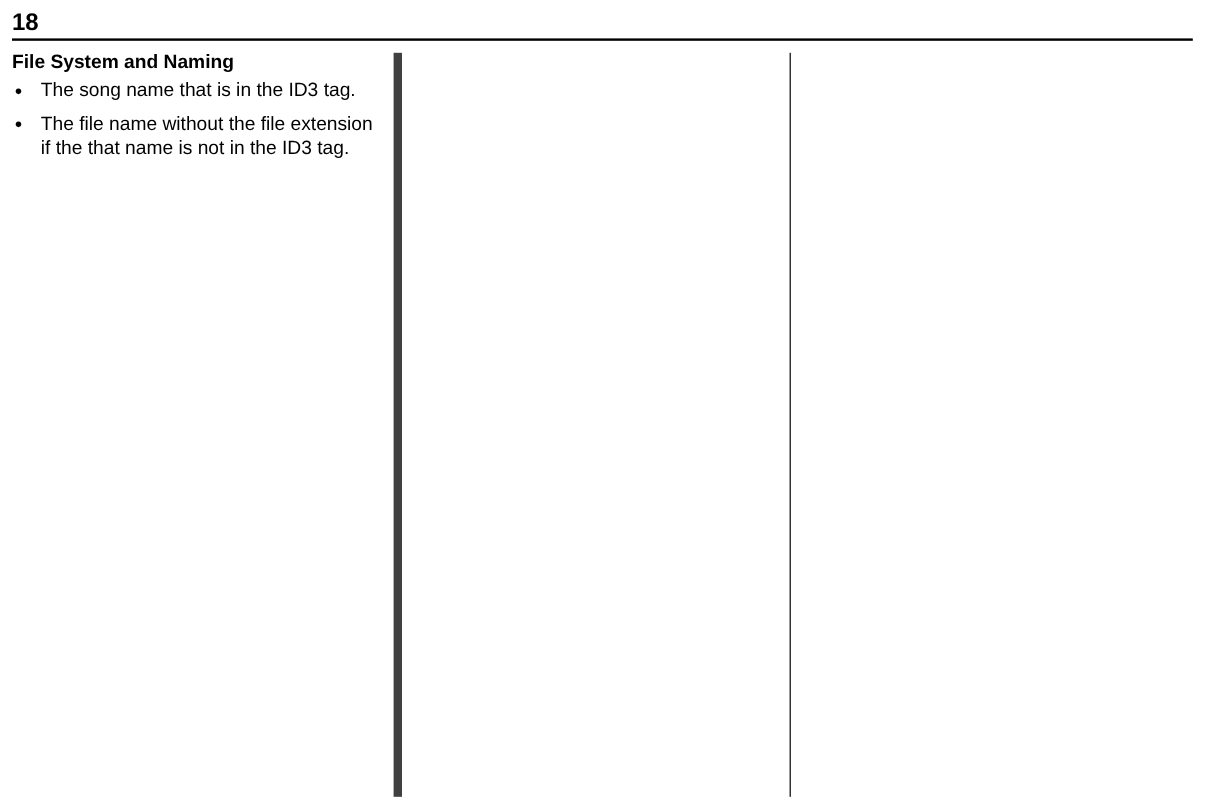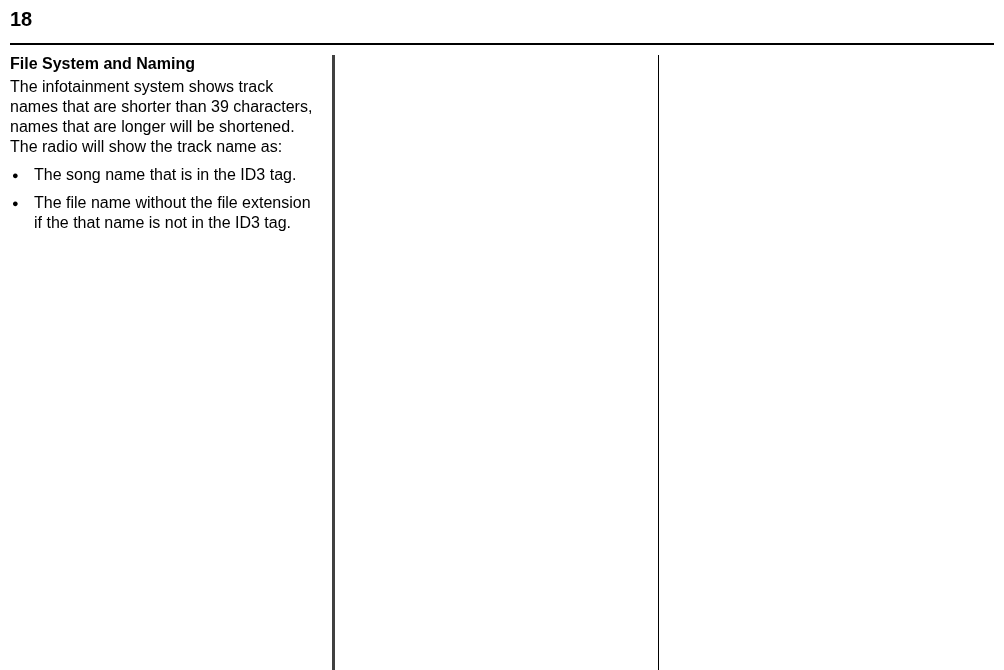--- a/index.html
+++ b/index.html
@@ -13,21 +13,21 @@
       width: 1004px;
       height: 670px;
       overflow: hidden;
     }
     .page {
       padding: 8px 10px 0 10px;
     }
     .header {
       display: flex;
       align-items: flex-start;
-      padding-bottom: 12px;
+      padding-bottom: 1px;
       border-bottom: 2px solid #000;
     }
     .page-number {
       font-size: 20px;
       font-weight: bold;
       margin-right: 38px;
     }
     .page-title {
       font-size: 20px;
       font-weight: bold;
@@ -35,21 +35,21 @@
     .content {
       display: flex;
       margin-top: 10px;
       height: 620px;
     }
     .column {
       flex: 0 0 33.0%;
       padding-right: 14px;
     }
     .column.col1 {
-      border-right: 3px solid #404040;
+      border-right: 7px solid #404040;
     }
     .column.col2 {
       border-right: 1px solid #000;
       padding-left: 14px;
     }
     .column.col3 {
       padding-left: 14px;
     }
     .section-heading {
       font-size: 16px;
@@ -84,21 +84,20 @@
 </head>
 <body>
 
 <div class="page">
   <div class="header">
     <div class="page-number">18</div>
   </div>
   <div class="content">
     <div class="column col1">
       <div class="section-heading">File System and Naming</div>
-      <div class="body-text">The infotainment system shows track names that are shorter than 39 characters, names that are longer will be shortened. The radio will show the track name as:</div>
       <ul class="bullets">
         <li>The song name that is in the ID3 tag.</li>
         <li>The file name without the file extension if the that name is not in the ID3 tag.</li>
       </ul>
     </div>
     <div class="column col2"></div>
     <div class="column col3"></div>
   </div>
 </div>
 

